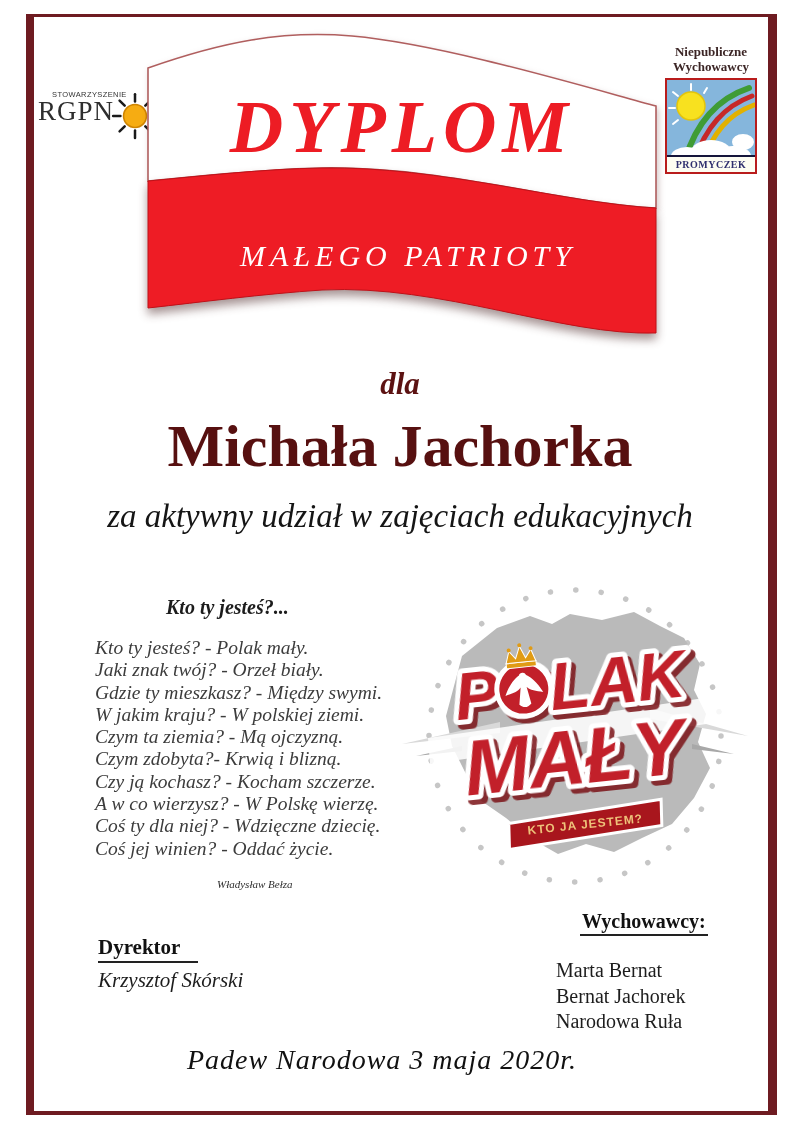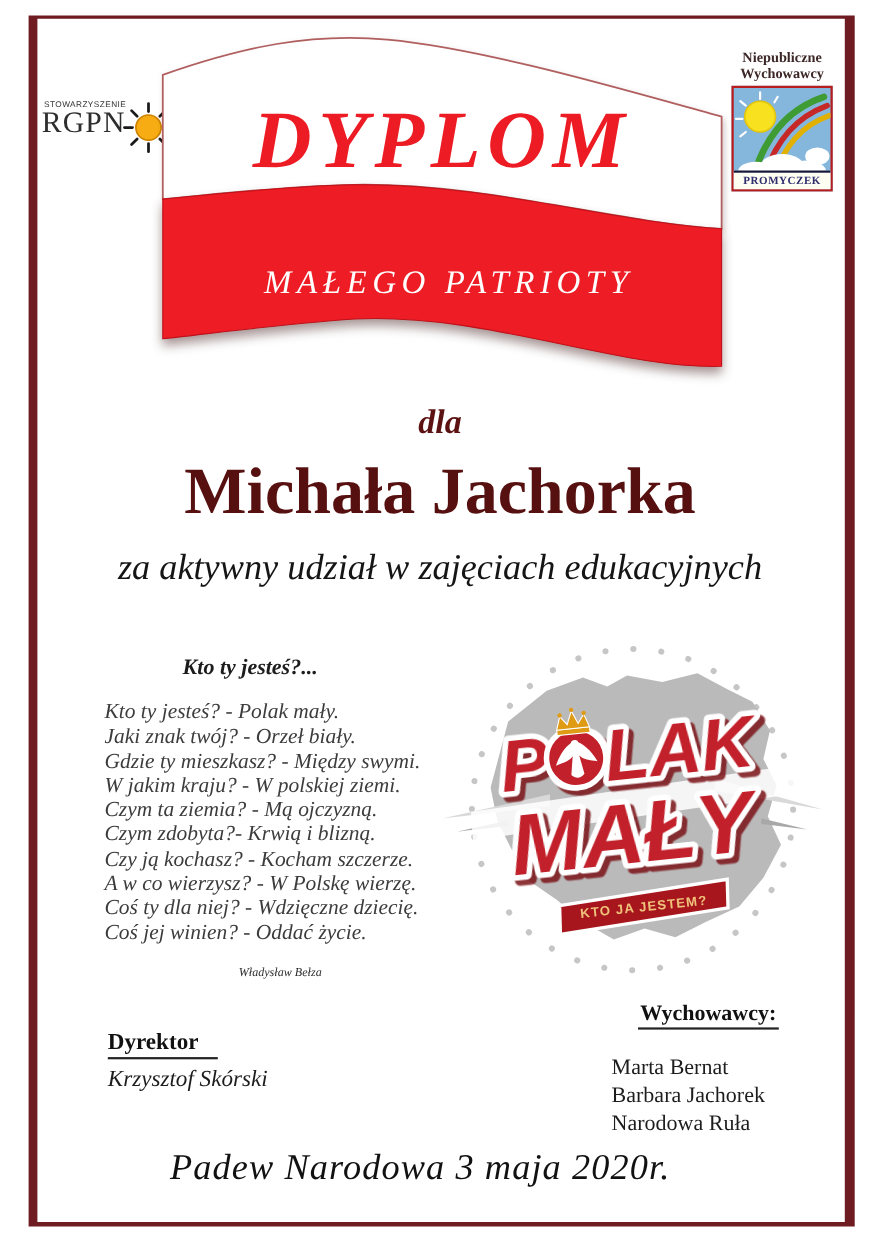--- a/index.html
+++ b/index.html
@@ -8,21 +8,21 @@
     position:relative; width:800px; height:1132px; background:#ffffff;
     font-family:"Liberation Serif", serif; overflow:hidden;
   }
   .frame {
     position:absolute; left:26px; top:14px; width:751px; height:1101px;
     border-style:solid; border-color:#6e1b21;
     border-width:3px 9px 4px 8px;
   }
   
   .rgpn { position:absolute; left:38px; top:90px; width:130px; height:72px; }
-  .rgpn-small { font-family:"Liberation Sans", sans-serif; font-size:7.5px; letter-spacing:.4px; color:#333; margin-left:2px; }
+  .rgpn-small { font-family:"Liberation Sans", sans-serif; font-size:7.5px; letter-spacing:.4px; color:#333; margin-left:14px; }
   .rgpn-acronym { font-size:27px; letter-spacing:1px; color:#2e2e2e; line-height:24px; }
   .rgpn-sun { position:absolute; left:72px; top:1px; }
   
   .flag { position:absolute; left:142px; top:26px; width:522px; height:322px; overflow:visible; }
   .flag svg { overflow:visible; }
   .flag-red-path { filter:drop-shadow(0 6px 5px rgba(60,20,20,.45)); }
   .flag-white-path { filter:drop-shadow(2px 3px 3px rgba(90,40,40,.25)); }
   .dyplom-text { font-family:"Liberation Serif", serif; font-style:italic; font-weight:bold; letter-spacing:6px; }
   .subtitle-text { font-family:"Liberation Serif", serif; font-style:italic; letter-spacing:5px; }
   
@@ -55,21 +55,21 @@
   .polak-tagline { font-family:"Liberation Sans", sans-serif; font-weight:bold; letter-spacing:1px; }
   
   .director { position:absolute; left:98px; top:935px; font-size:21px; color:#111; }
   .sig-label { font-weight:bold; display:inline-block; border-bottom:2px solid #222; padding:0 18px 1px 0; }
   .sig-name { font-style:italic; margin-top:5px; color:#1d1d1d; }
   .teachers { position:absolute; left:556px; top:910px; font-size:20px; color:#111; }
   .teachers-label { font-weight:bold; display:inline-block; margin-left:24px; border-bottom:2px solid #222; padding:0 2px 1px; }
   .teacher-names { margin-top:22px; line-height:25.5px; color:#1d1d1d; }
   
   .date-line { position:absolute; left:0; top:1044px; width:764px; text-align:center;
-         font-size:33px; font-style:italic; color:#111; letter-spacing:1px; }
+         font-size:28px; font-style:italic; color:#111; letter-spacing:1px; }
 </style>
 </head>
 <body>
 
 <div class="page">
 
   <div class="frame"></div>
 
   <div class="rgpn">
     <div class="rgpn-small">STOWARZYSZENIE</div>
@@ -178,20 +178,20 @@
 
   <div class="director">
     <span class="sig-label">Dyrektor</span>
     <div class="sig-name">Krzysztof Skórski</div>
   </div>
 
   <div class="teachers">
     <span class="teachers-label">Wychowawcy:</span>
     <div class="teacher-names">
       <div>Marta Bernat</div>
-      <div>Barbara Jachorek</div>
+      <div>Bernat Jachorek</div>
       <div>Narodowa Ruła</div>
     </div>
   </div>
 
   <div class="date-line">Padew Narodowa 3 maja 2020r.</div>
 
 </div>
 
 </body></html>

